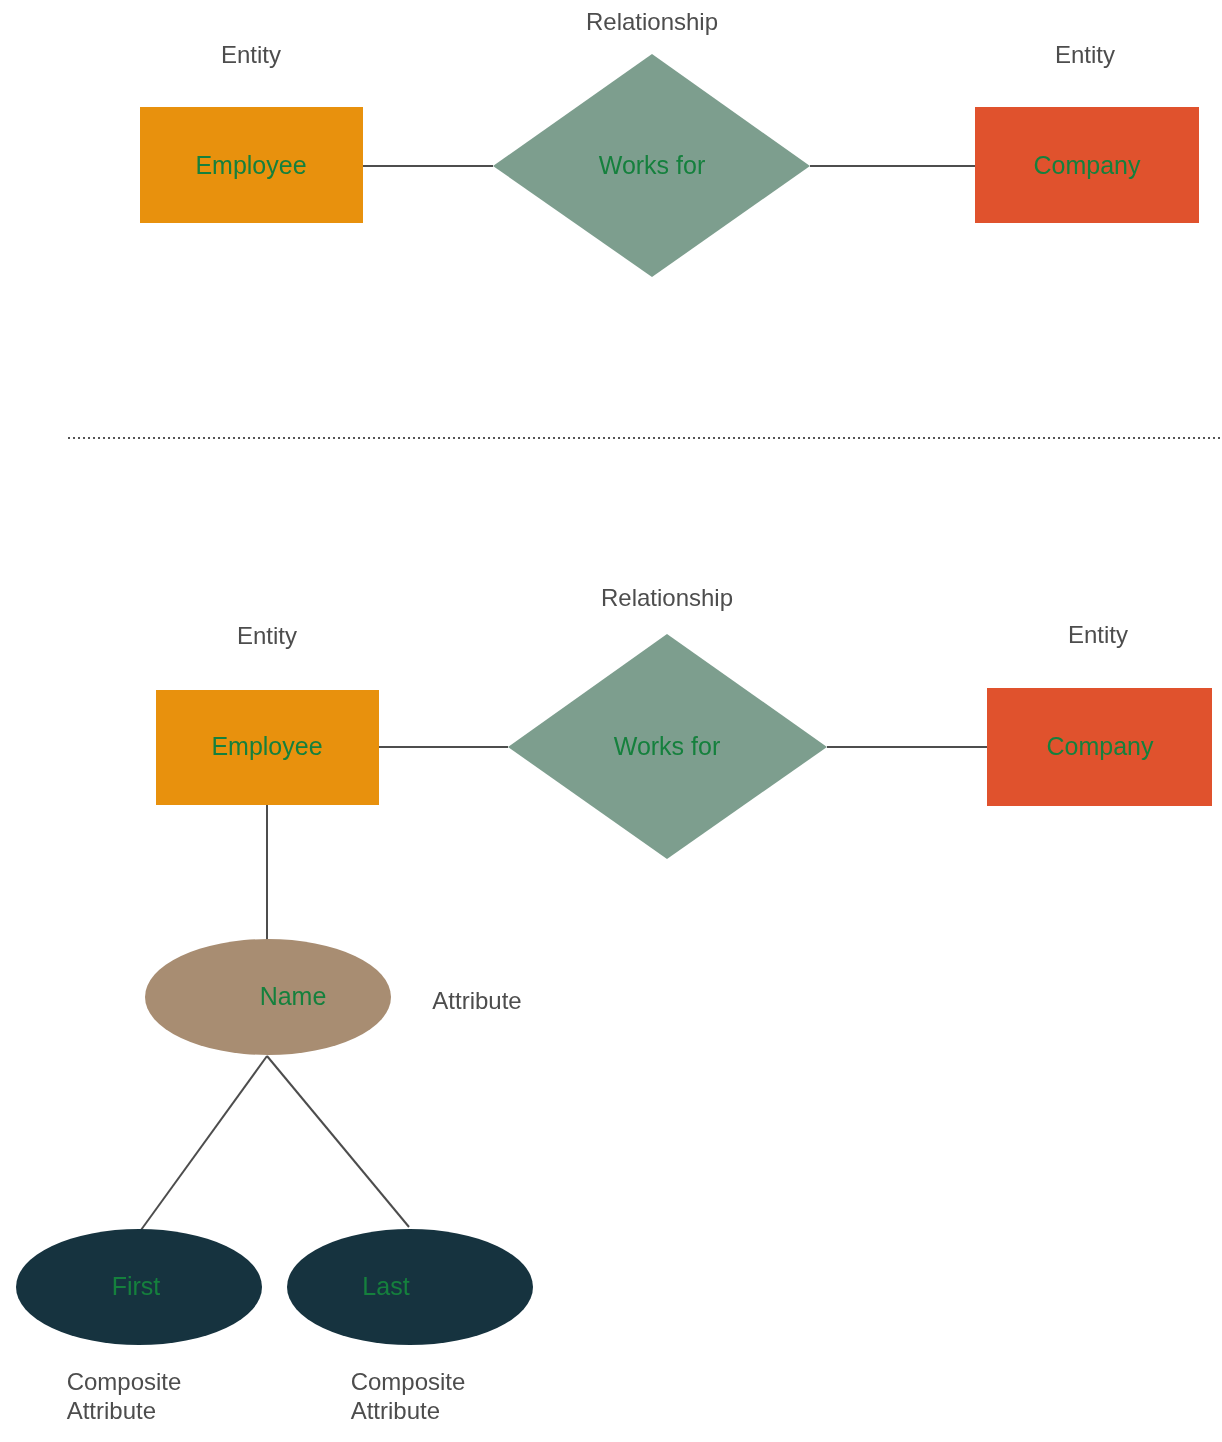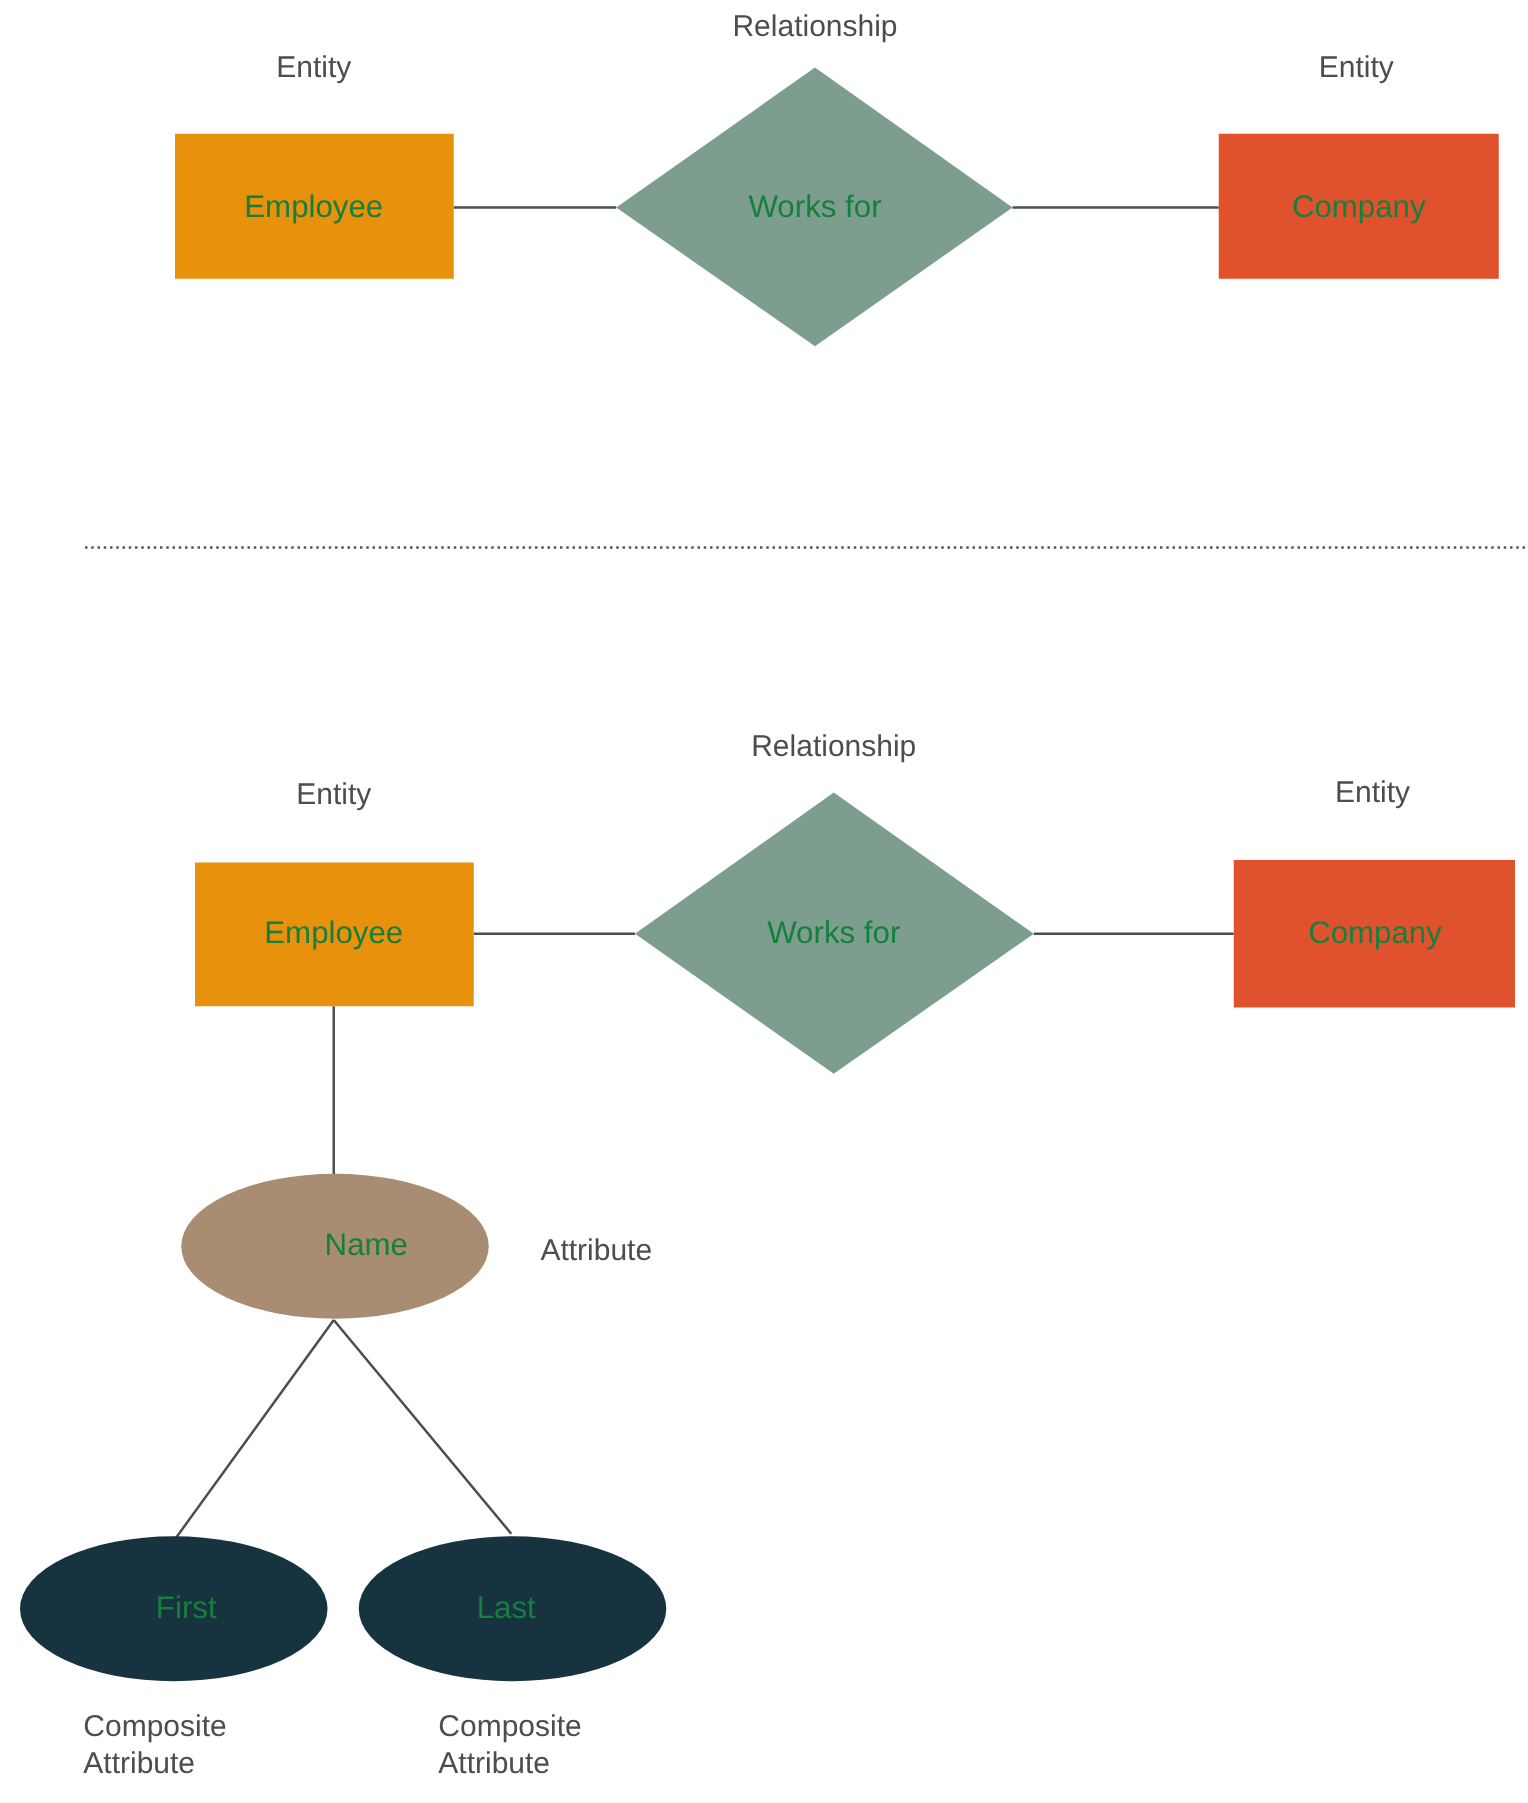--- a/index.html
+++ b/index.html
@@ -75,20 +75,20 @@
   <div class="label shape-label" style="left:1087px; top:166px;">Company</div>
 
   <div class="label annotation" style="left:667px; top:598px;">Relationship</div>
   <div class="label annotation" style="left:267px; top:636px;">Entity</div>
   <div class="label annotation" style="left:1098px; top:635px;">Entity</div>
   <div class="label shape-label" style="left:267px; top:747px;">Employee</div>
   <div class="label shape-label" style="left:667px; top:747px;">Works for</div>
   <div class="label shape-label" style="left:1100px; top:747px;">Company</div>
   <div class="label shape-label" style="left:273px; top:997px;margin-left:20px;">Name</div>
   <div class="label annotation" style="left:477px; top:1001px;">Attribute</div>
-  <div class="label shape-label" style="left:149px; top:1287px;">First</div>
-  <div class="label shape-label" style="left:405px; top:1287px;">Last</div>
+  <div class="label shape-label" style="left:136px; top:1287px;">First</div>
+  <div class="label shape-label" style="left:386px; top:1287px;">Last</div>
   <div class="label annotation multiline" style="left:124px; top:1396px;">Composite
 Attribute</div>
   <div class="label annotation multiline" style="left:408px; top:1396px;">Composite
 Attribute</div>
 
 </div>
 
 </body></html>

